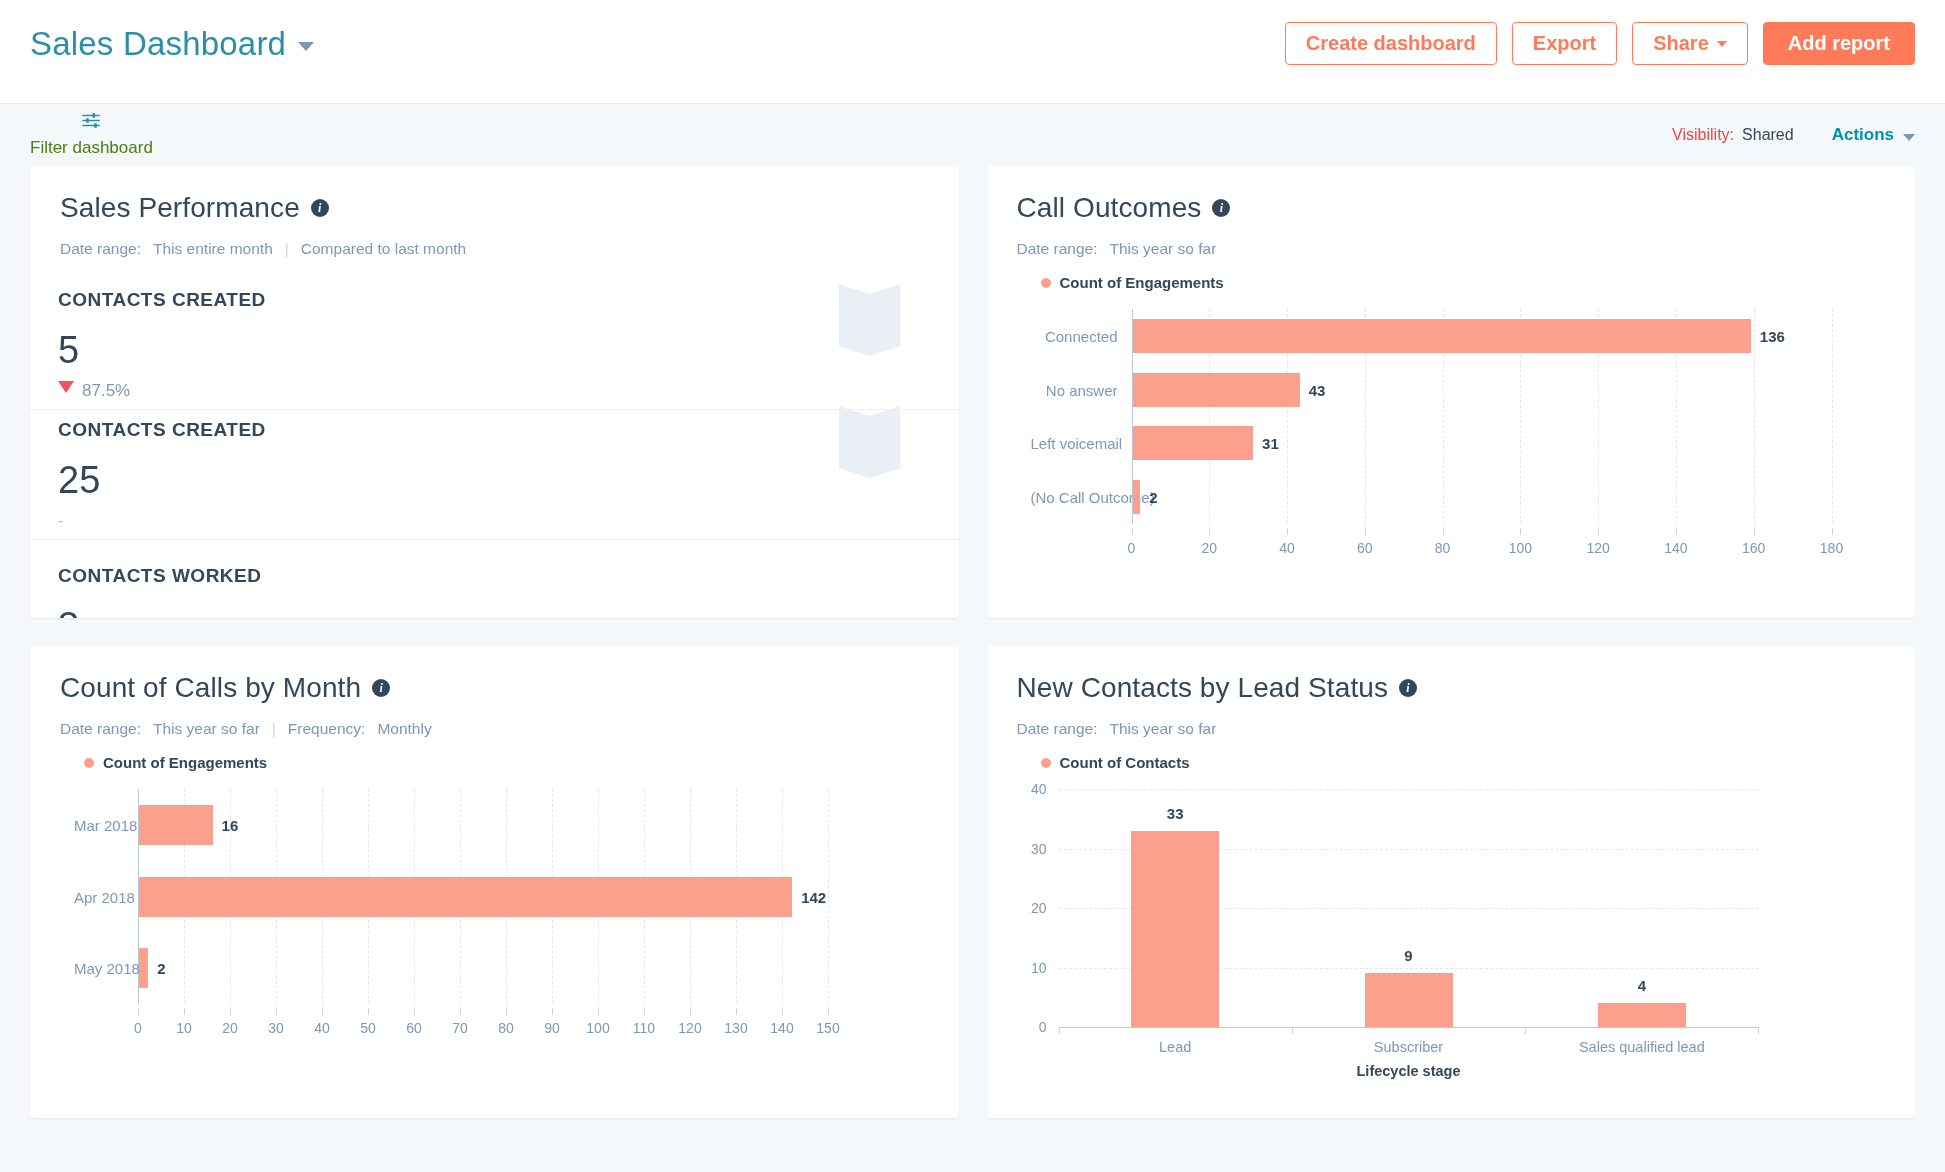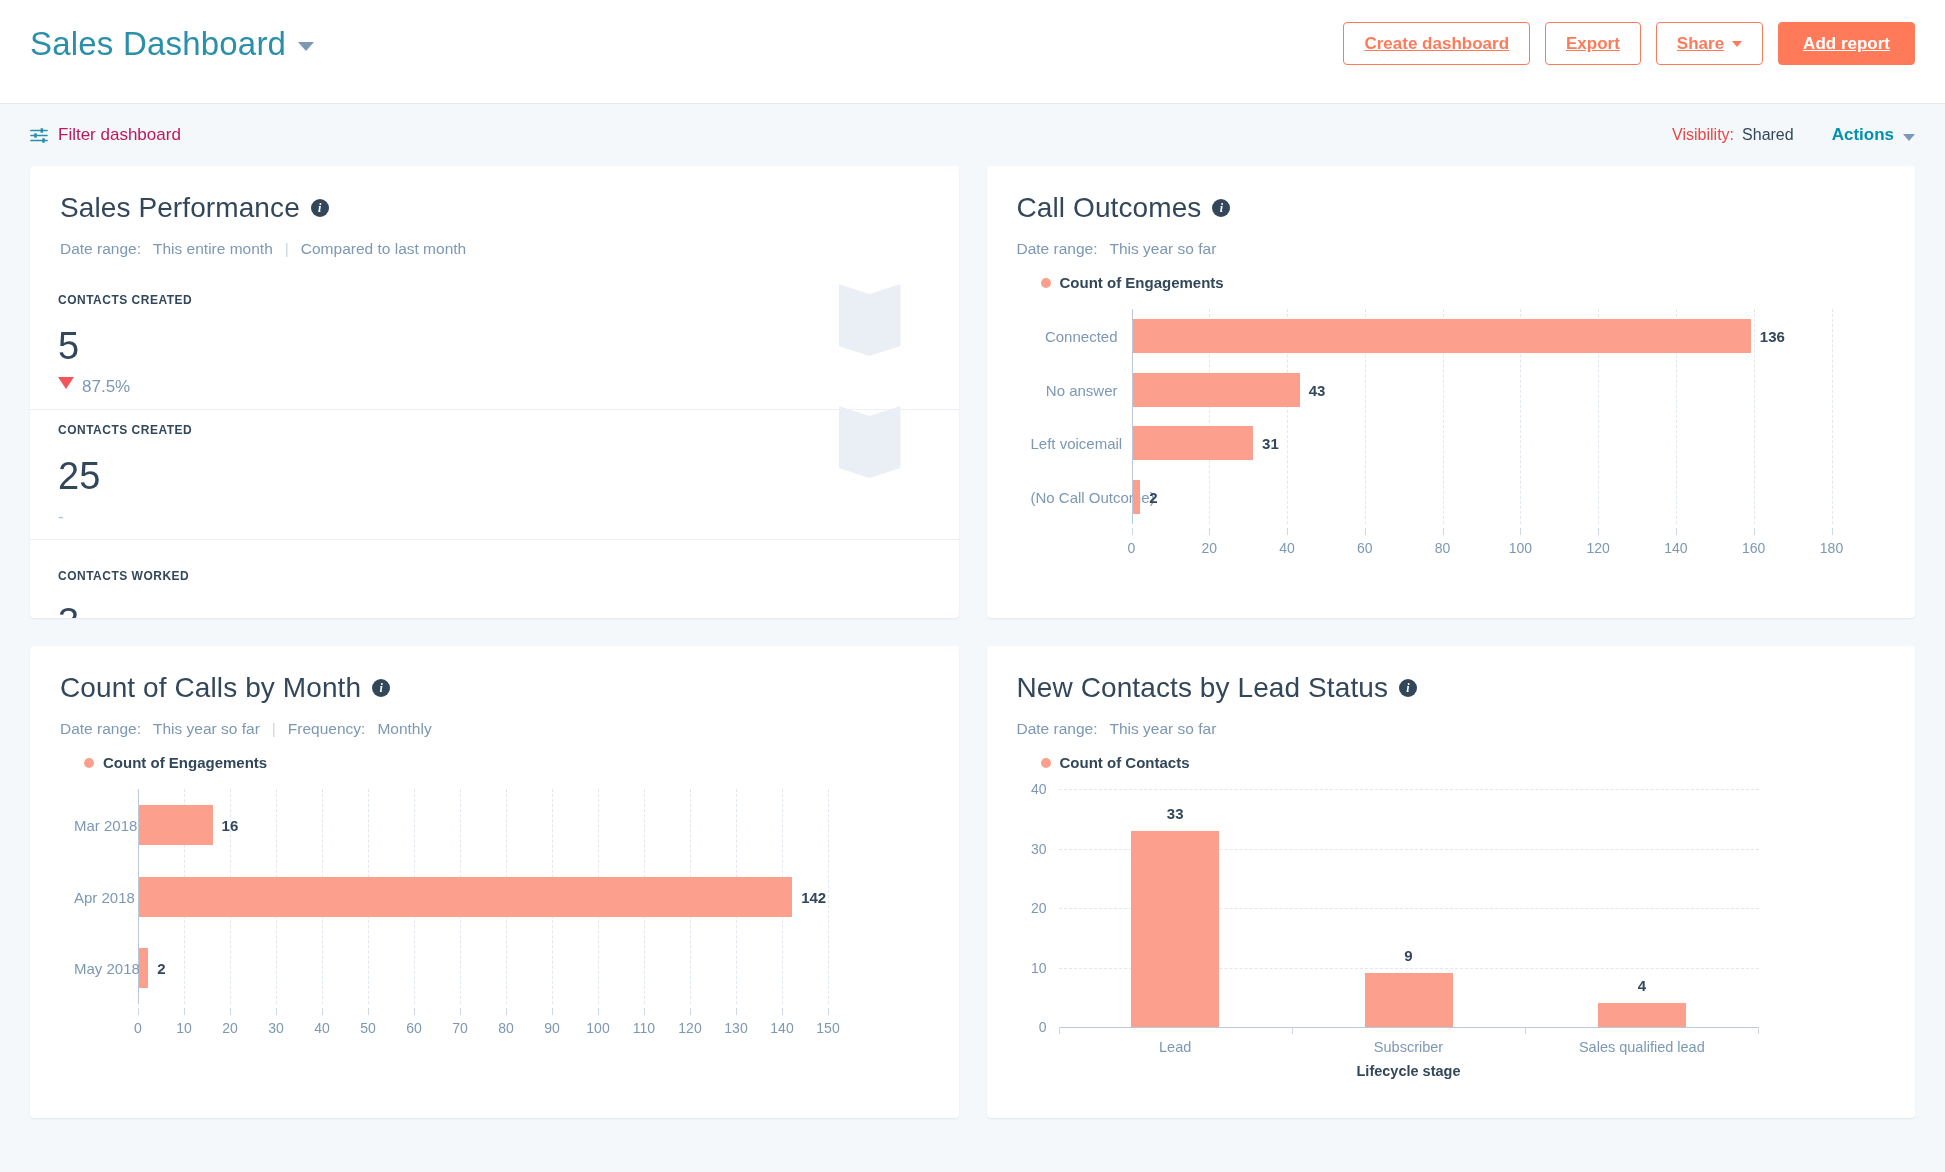--- a/index.html
+++ b/index.html
@@ -29,22 +29,22 @@
     border-right: 8px solid transparent;
     border-top: 9px solid #7c98b6;
     margin-top: 6px;
   }
   .topbar-spacer { flex: 1; }
   .btn-row { display: flex; align-items: center; gap: 15px; }
   .btn {
     height: 43px; padding: 0 20px;
     border-radius: 4px;
     display: flex; align-items: center; justify-content: center;
-    font-size: 17px; font-weight: 700; white-space: nowrap;
-    cursor: pointer; user-select: none; text-decoration: underline;
+    font-size: 20px; font-weight: 700; white-space: nowrap;
+    cursor: pointer; user-select: none;
   }
   .btn-outline {
     background: #ffffff; border: 1px solid #ff7a59; color: #ff7a59;
   }
   .btn-solid {
     background: #ff7a59; border: 1px solid #ff7a59; color: #ffffff;
     padding: 0 24px;
   }
   .btn .mini-caret {
     width: 0; height: 0; margin-left: 8px;
@@ -53,21 +53,21 @@
     border-top: 6px solid #ff7a59;
   }
 
   
   .subbar {
     height: 62px; display: flex; align-items: center;
     padding: 0 30px;
   }
   .filter-link {
     display: flex; align-items: center; gap: 9px;
-    color: #be185d; font-size: 17px; cursor: pointer;
+    color: #4d7c0f; font-size: 17px; cursor: pointer; flex-direction: column;
   }
   .filter-icon { display: block; }
   .subbar-spacer { flex: 1; }
   .visibility {
     font-size: 16px; color: #33475b; margin-right: 38px;
     display: flex; gap: 8px;
   }
   .visibility .vis-label { color: #ef4444; }
   .actions-link {
     display: flex; align-items: center; gap: 9px;
@@ -129,21 +129,21 @@
   
   .kpi-list { margin-top: 22px; position: relative; z-index: 2; }
   .kpi {
     padding: 0 0 0 28px;
     border-bottom: 1px solid #eaf0f6;
     height: 130px;
     display: flex; flex-direction: column; justify-content: center;
   }
   .kpi:last-child { border-bottom: none; }
   .kpi-label {
-    font-size: 12px; font-weight: 700; color: #33475b;
+    font-size: 19px; font-weight: 700; color: #33475b;
     letter-spacing: .5px;
   }
   .kpi-value {
     font-size: 38px; font-weight: 300; color: #33475b;
     margin-top: 20px; line-height: 1;
   }
   .kpi-delta {
     margin-top: 12px; font-size: 17px; color: #7c98b6;
     display: flex; align-items: flex-start; gap: 8px; height: 20px;
   }

